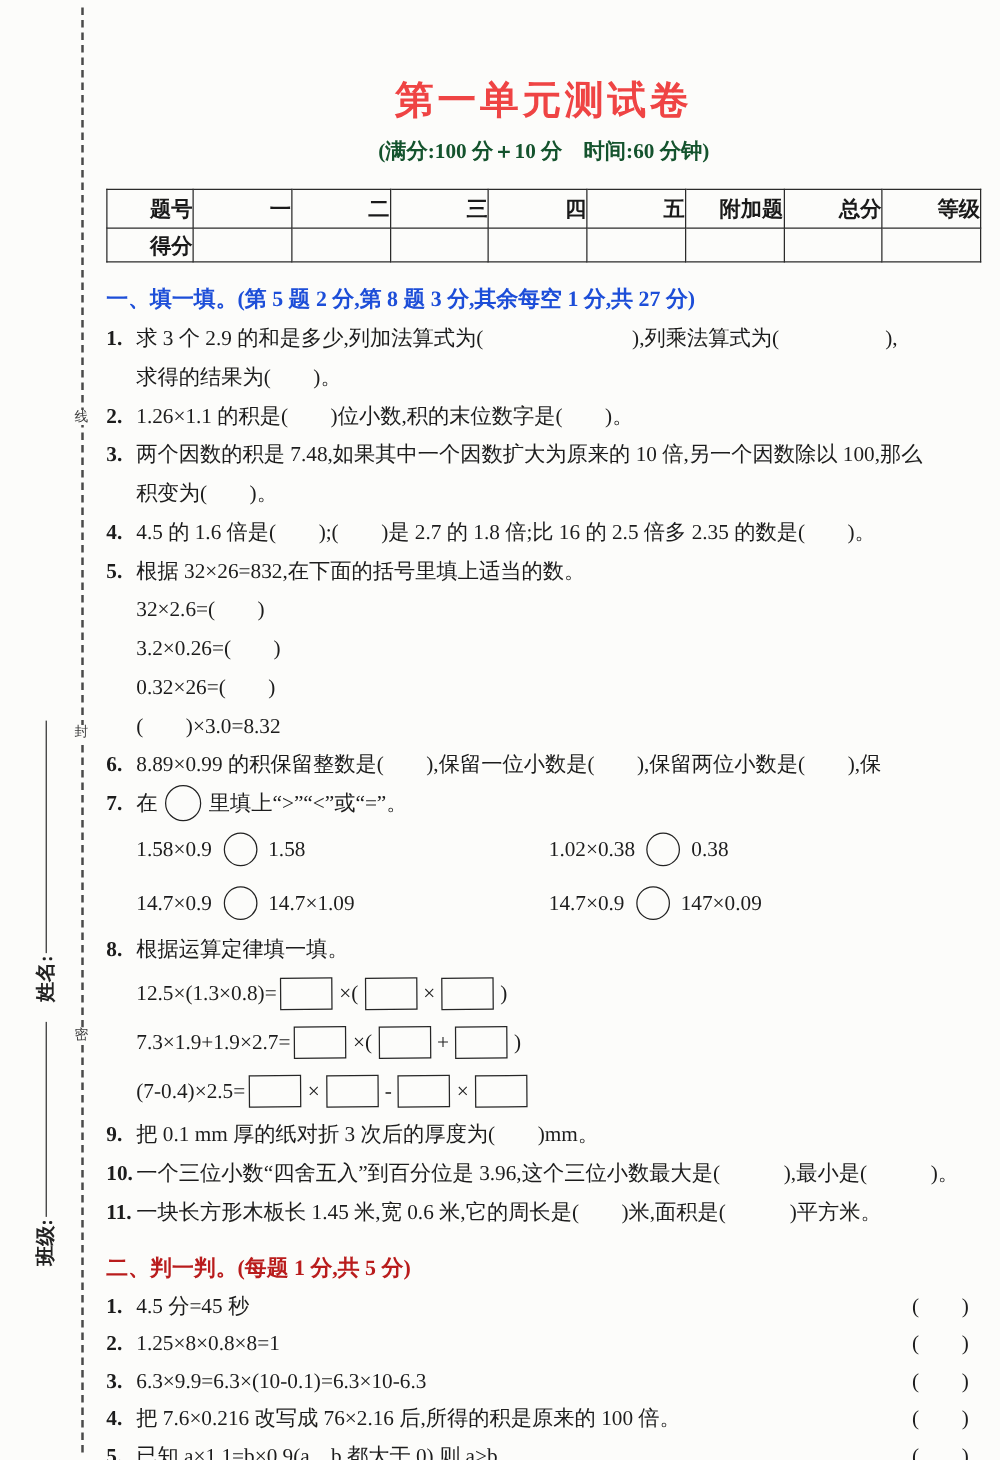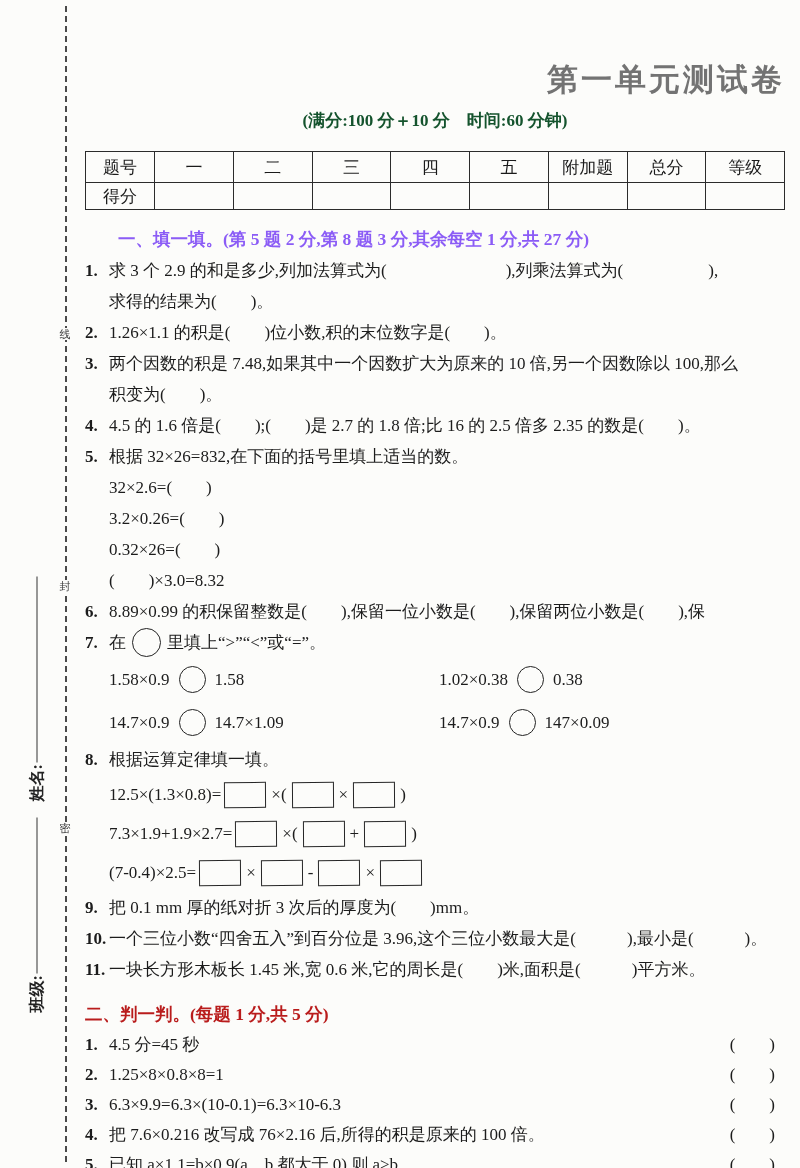--- a/index.html
+++ b/index.html
@@ -27,38 +27,38 @@
     transform:rotate(-90deg);
     font-size:16px;font-weight:bold;color:#222;white-space:nowrap;
   }
   .v-label .rule{flex:1;border-bottom:1.5px solid #333;height:1px;margin-left:2px;}
   #name-label{width:225px;left:-76px;top:677px;}
   #class-label{width:195px;left:-61px;top:903px;}
 
   #content{position:absolute;left:85px;top:0;width:700px;}
 
   .title{
-    text-align:right;font-size:31px;font-weight:900;letter-spacing:3px;
-    margin-top:62px;line-height:36px;color:#737373;
+    text-align:center;font-size:31px;font-weight:900;letter-spacing:3px;
+    margin-top:62px;line-height:36px;color:#ef4444;
   }
   .subtitle{
     text-align:center;font-size:17px;font-weight:bold;margin-top:11px;color:#14532d;
   }
   table.score{
     border-collapse:collapse;width:700px;margin-top:19px;table-layout:fixed;
   }
   table.score td{
-    border:1.6px solid #2b2b2b;text-align:center;font-size:17px;font-weight:normal;
+    border:1.6px solid #2b2b2b;text-align:right;font-size:17px;font-weight:bold;
     height:30px;padding:0;color:#1a1a1a;
   }
   table.score tr.score-row td{height:26px;}
   table.score td.first{width:68px;}
 
   .sec-heading{font-size:17.5px;font-weight:bold;line-height:31px;margin-top:14px;}
-  .sec1 .sec-heading{color:#8b5cf6;margin-left:33px;}
+  .sec1 .sec-heading{color:#1d4ed8;}
   .sec2 .sec-heading{color:#b91c1c;}
 
   .q{font-size:17px;line-height:31px;padding-left:24px;}
   .q .qno{display:inline-block;width:24px;margin-left:-24px;font-weight:bold;}
   .q .l2:empty{display:none;}
   .formula-row{
     display:flex;justify-content:space-between;
     font-size:17px;line-height:31px;padding-left:24px;flex-direction:column;
   }
   .cmp-grid{padding-left:24px;}

